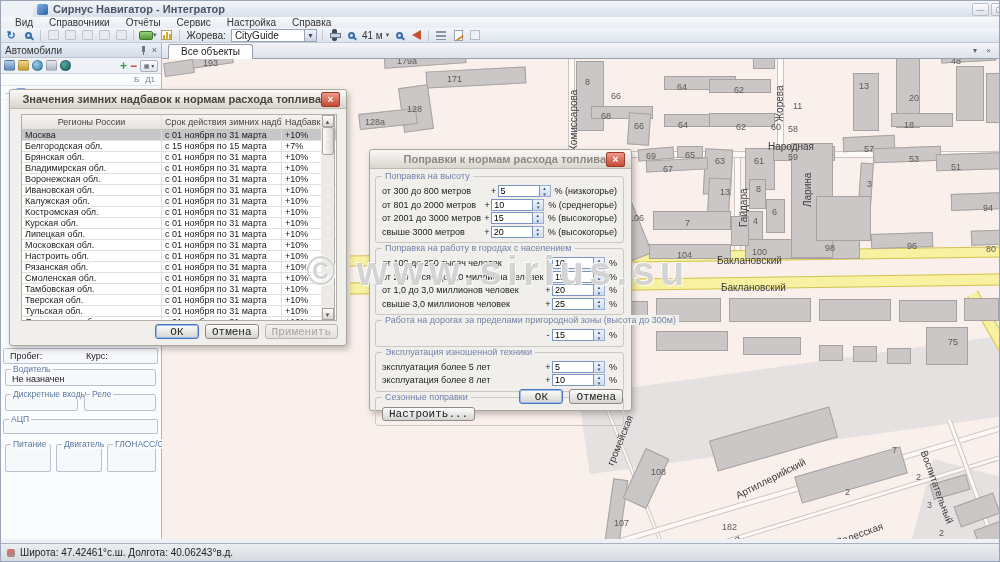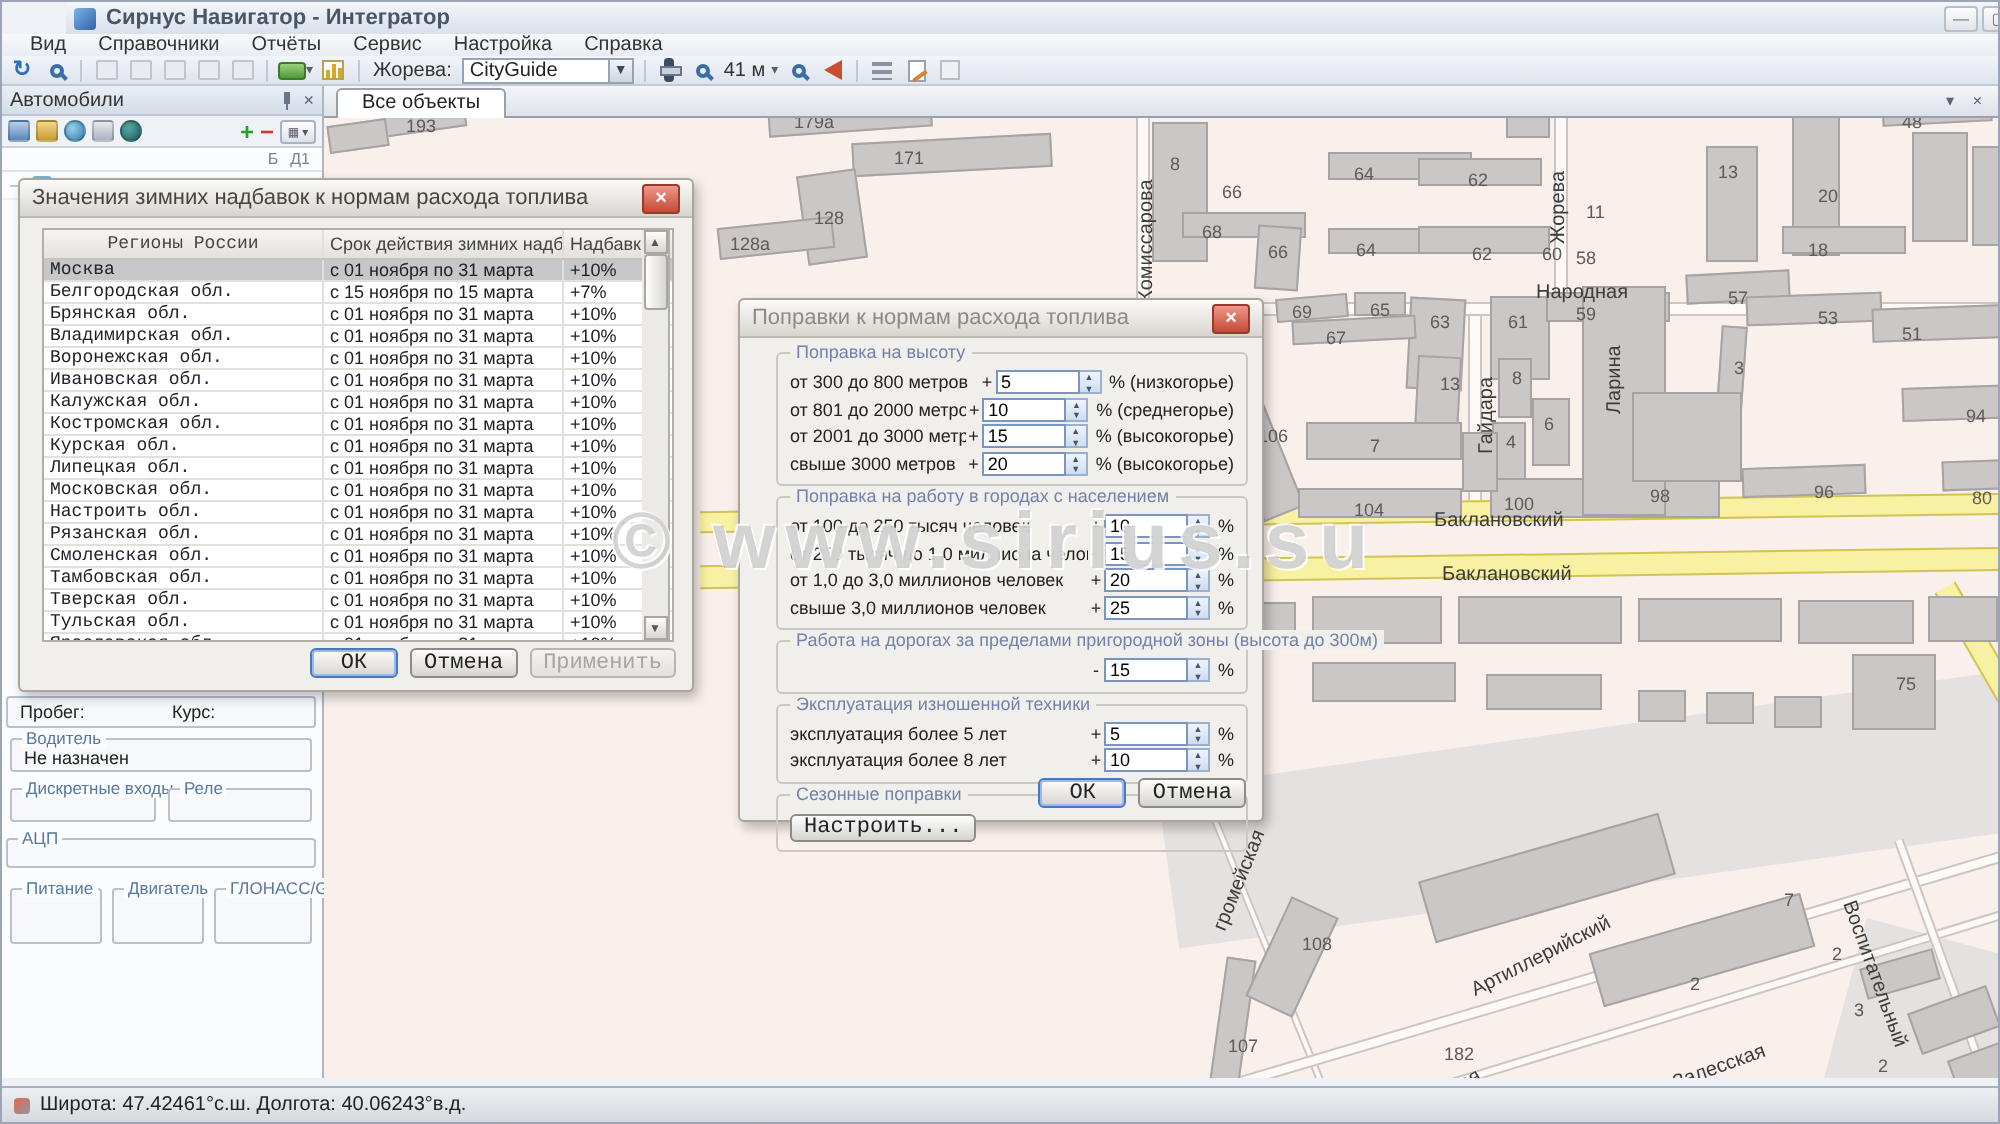--- a/index.html
+++ b/index.html
@@ -103,50 +103,50 @@
   .road { position:absolute; background:#f8f1a2; border-top:1px solid #d2c257; border-bottom:1px solid #d2c257; }
   .bld { position:absolute; background:#cbc7c6; border:1px solid #a7a3a2; }
   .hn { position:absolute; font-size:9px; color:#5e5a58; white-space:nowrap; }
   .sl { position:absolute; font-size:10px; color:#3c3c3c; white-space:nowrap; transform-origin:0 0; }
 
   
   .dialog { position:absolute; background:#f1efec; border:1px solid #aaa69e; border-radius:3px;
     box-shadow:2px 3px 6px rgba(0,0,0,.25); }
   .dlg-title { height:19px; background:linear-gradient(#fbfaf8,#d8d5cf); border-bottom:1px solid #bdb9b1;
     border-radius:3px 3px 0 0; display:flex; align-items:center; padding:0 6px; }
-  .dlg-title .ttext { flex:1; font-size:11px; font-weight:normal; }
+  .dlg-title .ttext { flex:1; font-size:11px; font-weight:bold;text-align:right; }
   .t-active { color:#4a443c; }
   .t-inactive { color:#8d8a84; }
   .closebtn { width:19px; height:15px; border-radius:2px; border:1px solid #993a2a;
     background:linear-gradient(#f0968a,#c44a34); color:#fff; font-size:10px; font-weight:bold;
     line-height:13px; text-align:center; }
 
   
   #dlg-winter { left:8px; top:88px; width:338px; height:257px; z-index:20; }
   .wtable { position:absolute; left:11px; top:24px; width:316px; height:207px; background:#fff; border:1px solid #b3afa8; display:flex; flex-direction:column; }
   .t-head { display:flex; height:15px; background:linear-gradient(#f6f5f2,#e4e1dc); border-bottom:1px solid #c6c2bc; }
   .t-head .t-cell { font-size:9px; color:#444; text-align:center; padding-top:2px; }
   .t-body { flex:1; overflow:hidden; }
   .t-row { display:flex; height:11px; border-bottom:1px solid #e3dfd9; }
   .t-row.sel { background:#c6c7c9; }
   .t-cell { font-size:9px; color:#222; padding:0 3px; line-height:11px; white-space:nowrap; overflow:hidden; border-right:1px solid #e3dfd9; }
-  .c0 { width:140px;font-family:Liberation Mono, monospace; } .c1 { width:120px; } .c2 { width:40px; border-right:none; }
+  .c0 { width:140px; } .c1 { width:120px; } .c2 { width:40px; border-right:none; }
   .vscroll { position:absolute; right:11px; top:24px; width:14px; height:207px; background:#eceae6; border:1px solid #b3afa8; border-left:none; display:flex; flex-direction:column; align-items:center; }
   .sarrow { width:12px; height:12px; font-size:6px; color:#556; text-align:center; line-height:12px; background:linear-gradient(#fdfdfc,#d8d5cf); border:1px solid #aaa69e; }
   .sthumb { width:12px; height:28px; background:linear-gradient(90deg,#fdfdfc,#d8d5cf); border:1px solid #aaa69e; border-radius:2px; }
   .sspace { flex:1; }
   .dlg-btnrow { position:absolute; right:8px; bottom:6px; display:flex; gap:6px; }
   .btn { min-width:44px; height:15px; font-family:Liberation Mono, monospace; font-size:11px; color:#222;
     background:linear-gradient(#fdfdfd,#d6d4d0); border:1px solid #8f8b84; border-radius:3px; padding:0 6px; }
   .btn.default { border-color:#4878c0; box-shadow:0 0 0 1px #9ab8e8 inset; }
   .btn.disabled { color:#a8a49e; border-color:#b8b4ae; background:linear-gradient(#f4f3f1,#e2e0dc); }
 
   
   #dlg-corr { left:368px; top:148px; width:263px; height:262px; z-index:15; }
-  .corr-body { position:absolute; left:0; top:19px; right:0; bottom:0; padding:7px 7px 0 18px; }
+  .corr-body { position:absolute; left:0; top:19px; right:0; bottom:0; padding:7px 7px 0 5px; }
   .group { position:relative; border:1px solid #cbc7c2; border-radius:3px; padding:8px 6px 3px 6px; margin-bottom:5px; }
   .group-caption { position:absolute; top:-6px; left:6px; background:#f1efec; padding:0 3px; font-size:9px; color:#7282a8; white-space:nowrap; }
   .spin-row { display:flex; align-items:center; height:12.5px; margin-bottom:1px; }
   .srl { flex:1; font-size:9px; color:#222; white-space:nowrap; overflow:hidden; }
   .srs { width:8px; font-size:9px; color:#222; text-align:center; }
   .spin-input { width:42px; height:12px; border:1px solid #7a96c0; font-size:9px; padding:0 2px; font-family:"Liberation Sans",sans-serif; }
   .spin-btns { width:11px; height:12px; display:flex; flex-direction:column; border:1px solid #9ab0d0; border-left:none; background:linear-gradient(#eef4fc,#cfdcf0); }
   .spin-btns i { font-style:normal; font-size:4.5px; line-height:5.5px; text-align:center; color:#456; }
   .srx { margin-left:4px; font-size:9px; color:#222; white-space:nowrap; }
   .season-row { display:flex; align-items:center; height:16px; }

